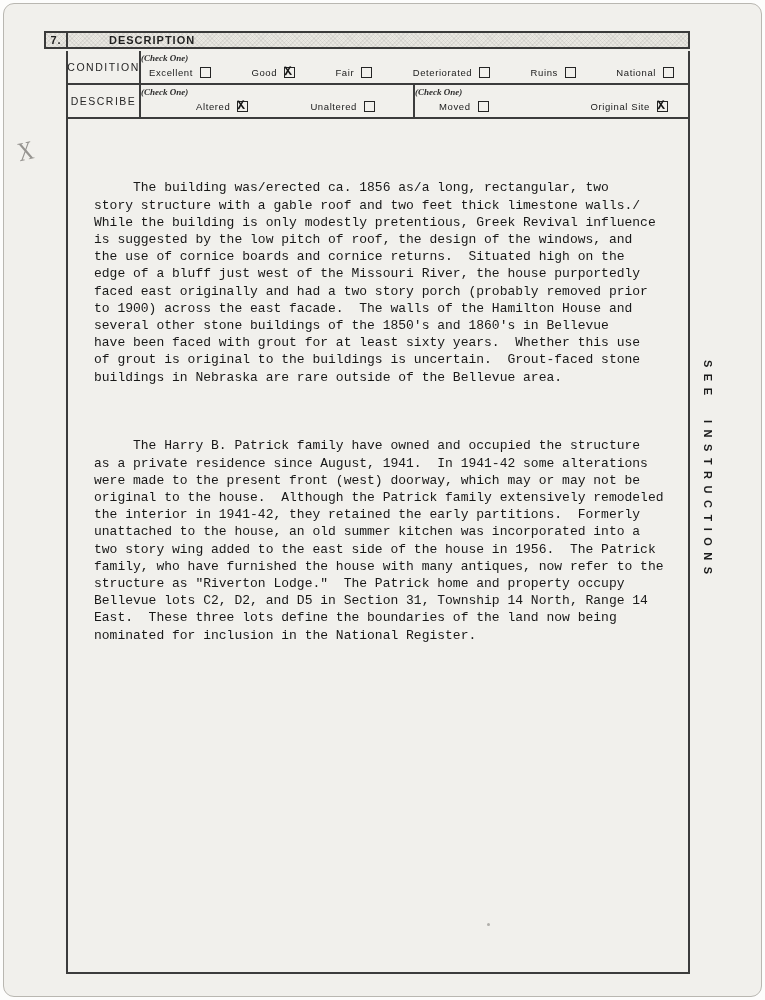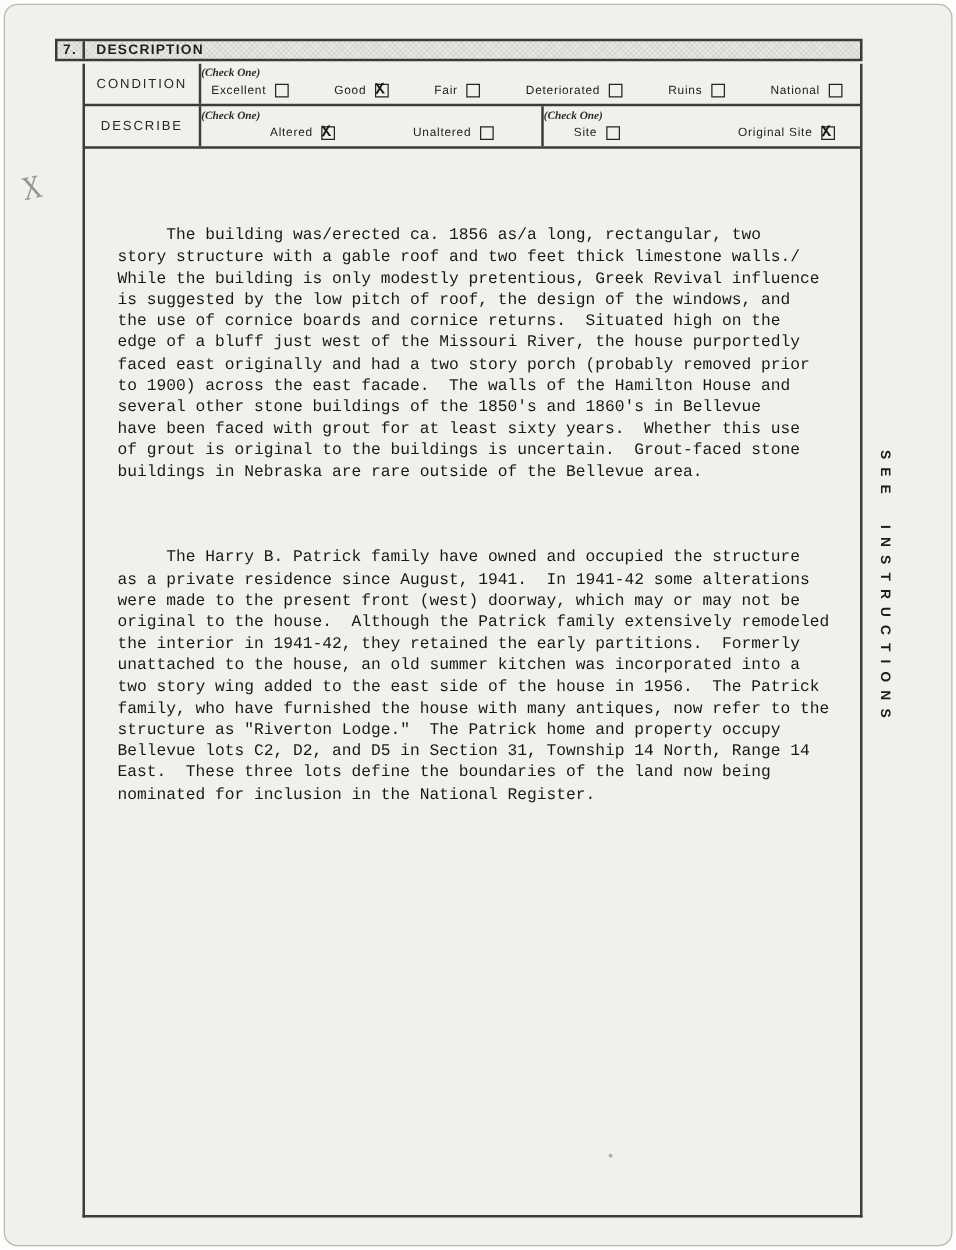--- a/index.html
+++ b/index.html
@@ -24,30 +24,30 @@
       repeating-linear-gradient(45deg, rgba(0,0,0,0.055) 0 1px, transparent 1px 3px),
       repeating-linear-gradient(-45deg, rgba(0,0,0,0.055) 0 1px, transparent 1px 3px),
       #e9e7e1;
     display:flex; align-items:center;
     font-weight:bold; font-size:11px; letter-spacing:1px; color:#1f1f1f;
   }
   .section-number {
     width:22px; height:100%; display:flex; align-items:center; justify-content:center;
     border-right:2px solid #3a3a3a;
   }
-  .section-title { padding-left:9px; }
+  .section-title { padding-left:9px;margin-left:32px; }
   
   .form-box {
     position:absolute; left:62px; top:47px; width:624px; height:923px;
     border:2px solid #3c3c3c; border-top:none;
   }
   .row { display:flex; border-bottom:2px solid #3c3c3c; }
   .row-condition, .row-integrity { height:34px; }
   .label-cell {
-    width:93px; border-right:2px solid #3c3c3c;
+    width:73px; border-right:2px solid #3c3c3c;
     display:flex; align-items:center; justify-content:center;
     font-size:10.5px; letter-spacing:1.5px; color:#262626; font-weight:500;
   }
   .cell-rest { flex:1; display:flex; flex-direction:column; }
   .half-left { width:274px; border-right:2px solid #3c3c3c; display:flex; flex-direction:column; }
   .half-right { flex:1; display:flex; flex-direction:column; }
   .check-one {
     font-family:"Liberation Serif", serif; font-style:italic; font-weight:bold;
     font-size:9px; color:#2d2d2d; padding-top:2px; line-height:10px;
   }
@@ -165,21 +165,21 @@
           <span class="opt">
             <span class="opt-label">Unaltered</span>
             <span class="cb"></span>
           </span>
         </div>
       </div>
       <div class="half-right">
         <div class="check-one">(Check One)</div>
         <div class="options-row intR-opts">
           <span class="opt">
-            <span class="opt-label">Site</span>
+            <span class="opt-label">Moved</span>
             <span class="cb"></span>
           </span>
           <span class="opt">
             <span class="opt-label">Original Site</span>
             <span class="cb checked"></span>
           </span>
         </div>
       </div>
     </div>
 

